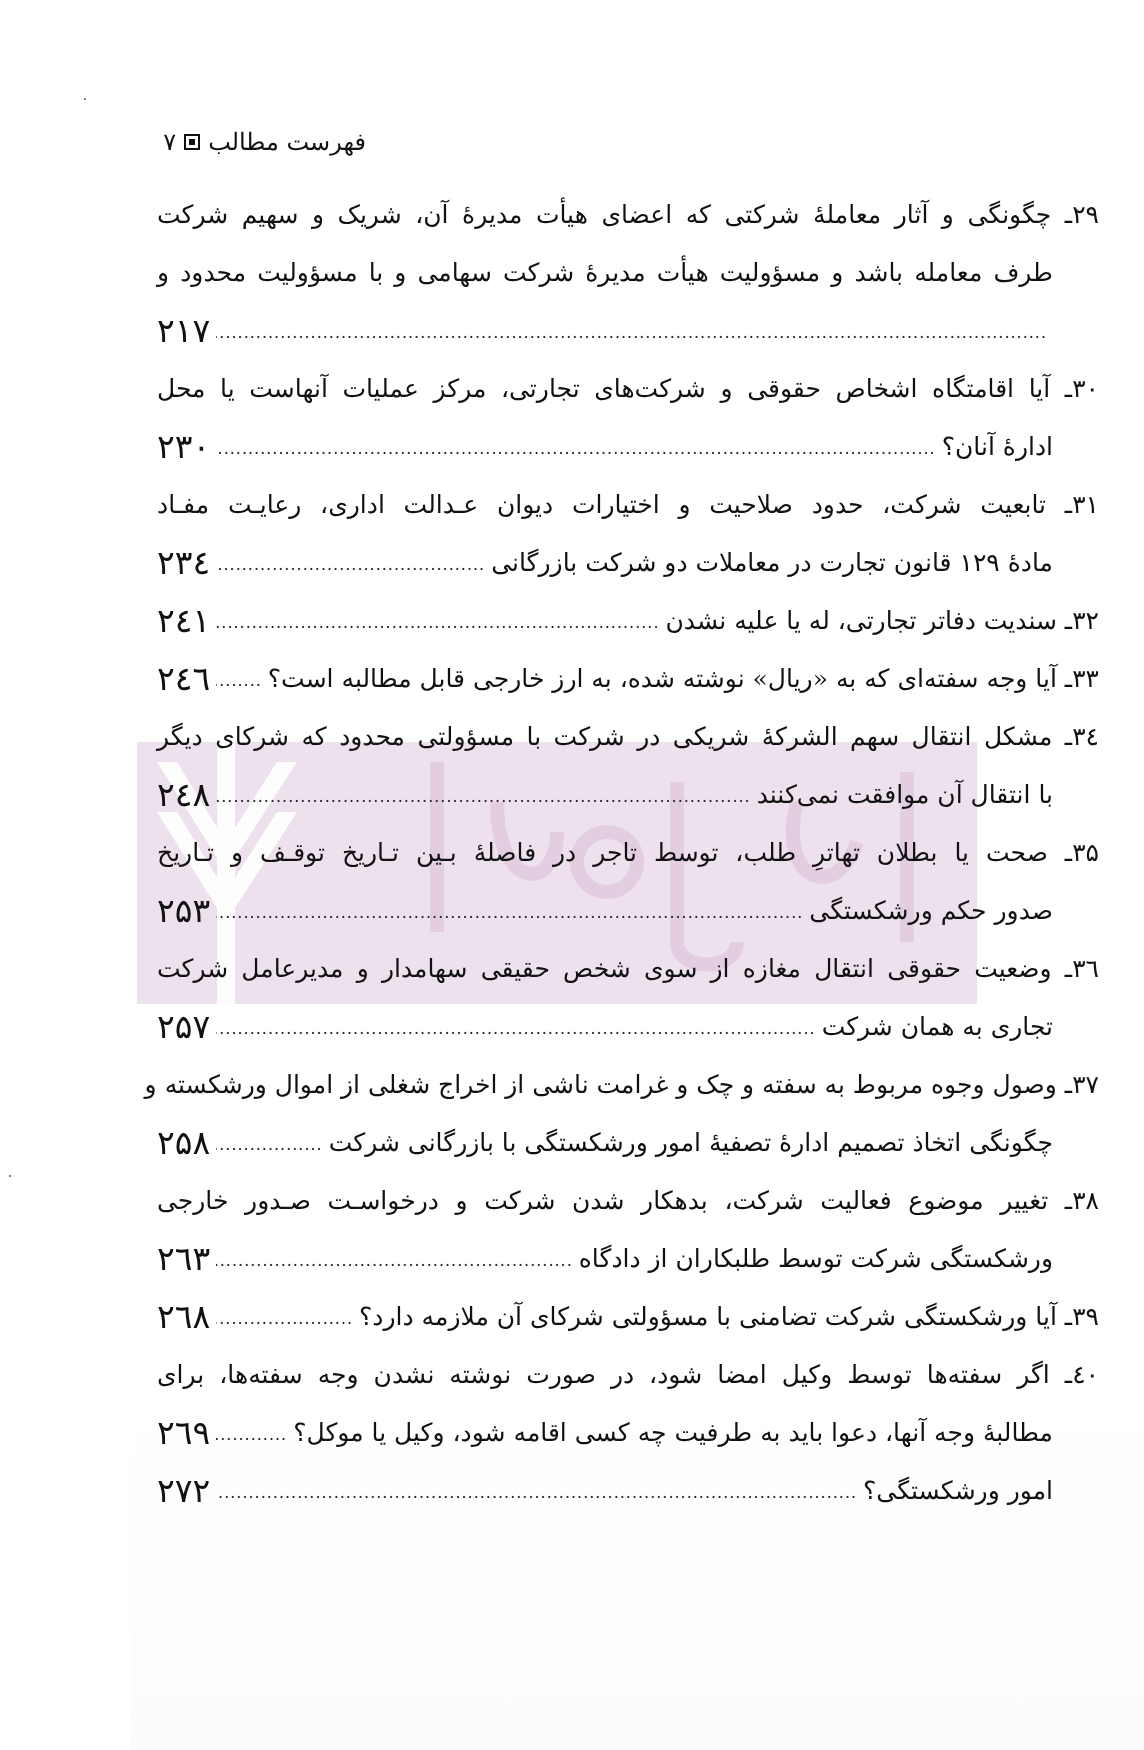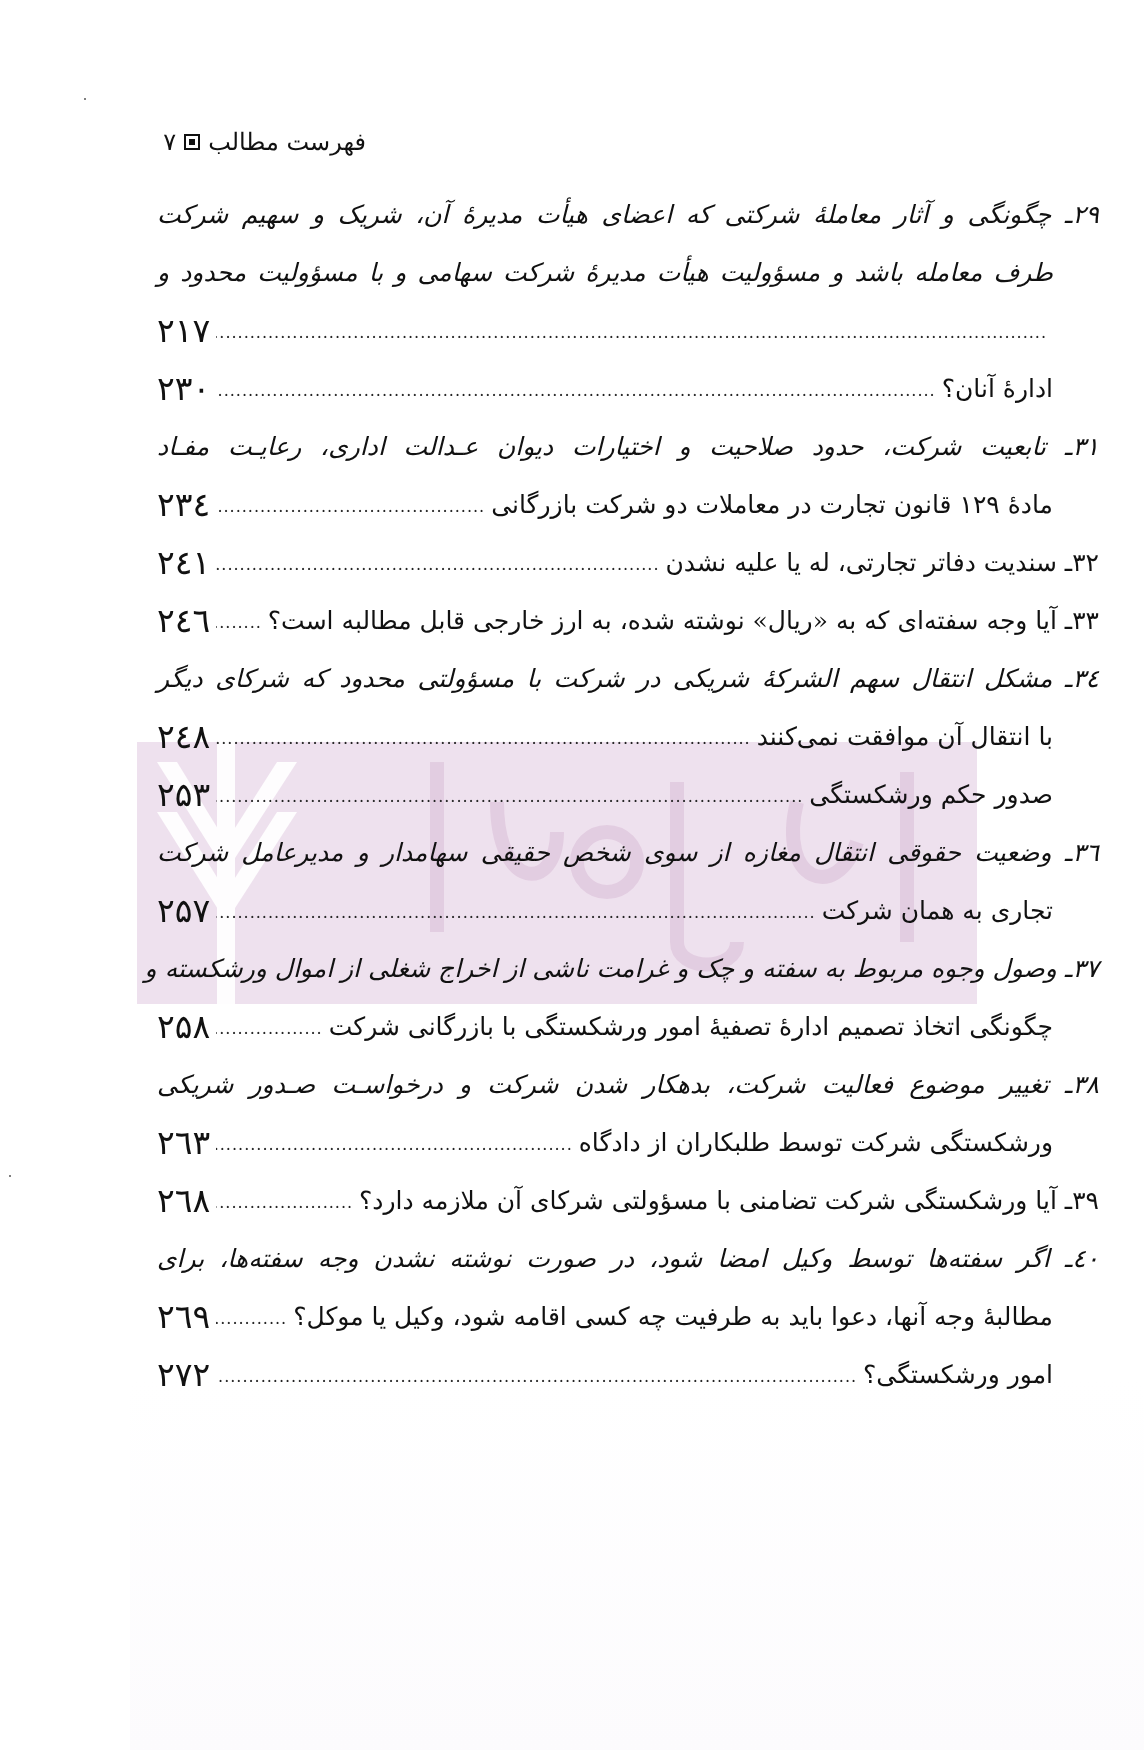--- a/index.html
+++ b/index.html
@@ -20,21 +20,21 @@
     .header .sq::after { content: ""; position: absolute; left: 3px; top: 3px; width: 6px; height: 6px; background: #111; }
     .toc { position: absolute; left: 157px; top: 186px; width: 942px; direction: rtl; }
     .line { height: 58px; line-height: 58px; font-size: 25px; white-space: nowrap; position: relative;
       display: flex; align-items: center; }
     .line.cont { padding-right: 46px; }
     .line .txt { flex: 0 0 auto; }
     .line .dots { flex: 1 1 auto; overflow: hidden; margin: 0 6px; letter-spacing: 1px; color: #222;
       font-size: 16px; height: 30px; line-height: 30px; align-self: flex-end; margin-bottom: 12px; }
     .line .dots::before { content: "......................................................................................................................................................................................................................................................"; }
     .line .page { flex: 0 0 auto; font-size: 33px; direction: rtl; }
-    .line.full { justify-content: center; font-style: italic; }
+    .line.full { justify-content: center; }
     .line.full .txt { text-align-last: justify; width: 100%; }
   </style>
 </head>
 <body>
 
 <div class="speck" style="left:84px;top:98px;"></div>
 <div class="speck" style="left:9px;top:1175px;"></div>
 <div class="gutter-shade"></div>
 
 <div class="watermark">
@@ -69,20 +69,23 @@
       <span class="txt">۲۹ـ چگونگی و آثار معاملهٔ شرکتی که اعضای هیأت مدیرهٔ آن، شریک و سهیم شرکت</span>
     </div>
   <div class="line full cont">
       <span class="txt">طرف معامله باشد و مسؤولیت هیأت مدیرهٔ شرکت سهامی و با مسؤولیت محدود و</span>
     </div>
   <div class="line cont">
       <span class="dots"></span>
       <span class="page">۲۱۷</span>
     </div>
 
+  <div class="line full">
+      <span class="txt">۳۰ـ آیا اقامتگاه اشخاص حقوقی و شرکت‌های تجارتی، مرکز عملیات آنهاست یا محل</span>
+    </div>
   <div class="line cont">
       <span class="txt">ادارهٔ آنان؟</span>
       <span class="dots"></span>
       <span class="page">۲۳۰</span>
     </div>
 
   <div class="line full">
       <span class="txt">۳۱ـ تابعیت شرکت، حدود صلاحیت و اختیارات دیوان عـدالت اداری، رعایـت مفـاد</span>
     </div>
   <div class="line cont">
@@ -105,20 +108,23 @@
 
   <div class="line full">
       <span class="txt">۳٤ـ مشکل انتقال سهم الشرکهٔ شریکی در شرکت با مسؤولتی محدود که شرکای دیگر</span>
     </div>
   <div class="line cont">
       <span class="txt">با انتقال آن موافقت نمی‌کنند</span>
       <span class="dots"></span>
       <span class="page">۲٤۸</span>
     </div>
 
+  <div class="line full">
+      <span class="txt">۳۵ـ صحت یا بطلان تهاترِ طلب، توسط تاجر در فاصلهٔ بـین تـاریخ توقـف و تـاریخ</span>
+    </div>
   <div class="line cont">
       <span class="txt">صدور حکم ورشکستگی</span>
       <span class="dots"></span>
       <span class="page">۲۵۳</span>
     </div>
 
   <div class="line full">
       <span class="txt">۳٦ـ وضعیت حقوقی انتقال مغازه از سوی شخص حقیقی سهامدار و مدیرعامل شرکت</span>
     </div>
   <div class="line cont">
@@ -130,21 +136,21 @@
   <div class="line full">
       <span class="txt">۳۷ـ وصول وجوه مربوط به سفته و چک و غرامت ناشی از اخراج شغلی از اموال ورشکسته و</span>
     </div>
   <div class="line cont">
       <span class="txt">چگونگی اتخاذ تصمیم ادارهٔ تصفیهٔ امور ورشکستگی با بازرگانی شرکت</span>
       <span class="dots"></span>
       <span class="page">۲۵۸</span>
     </div>
 
   <div class="line full">
-      <span class="txt">۳۸ـ تغییر موضوع فعالیت شرکت، بدهکار شدن شرکت و درخواسـت صـدور شریکی</span>
+      <span class="txt">۳۸ـ تغییر موضوع فعالیت شرکت، بدهکار شدن شرکت و درخواسـت صـدور خارجی</span>
     </div>
   <div class="line cont">
       <span class="txt">ورشکستگی شرکت توسط طلبکاران از دادگاه</span>
       <span class="dots"></span>
       <span class="page">۲٦۳</span>
     </div>
 
   <div class="line">
       <span class="txt">۳۹ـ آیا ورشکستگی شرکت تضامنی با مسؤولتی شرکای آن ملازمه دارد؟</span>
       <span class="dots"></span>

